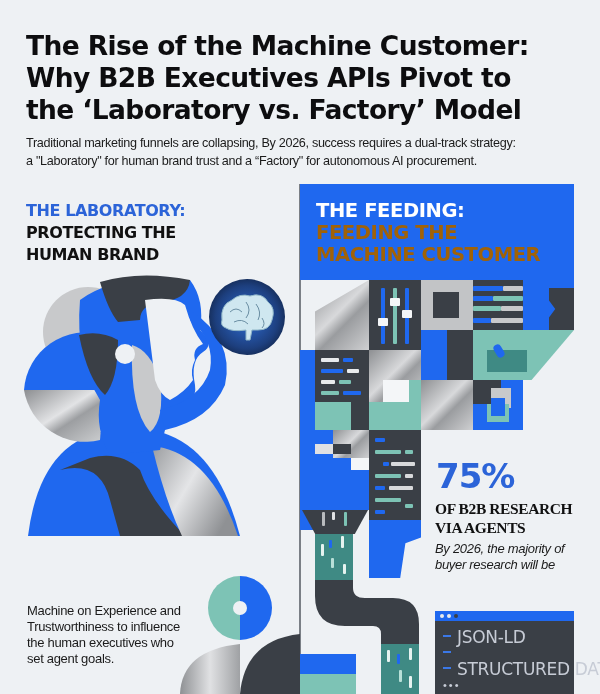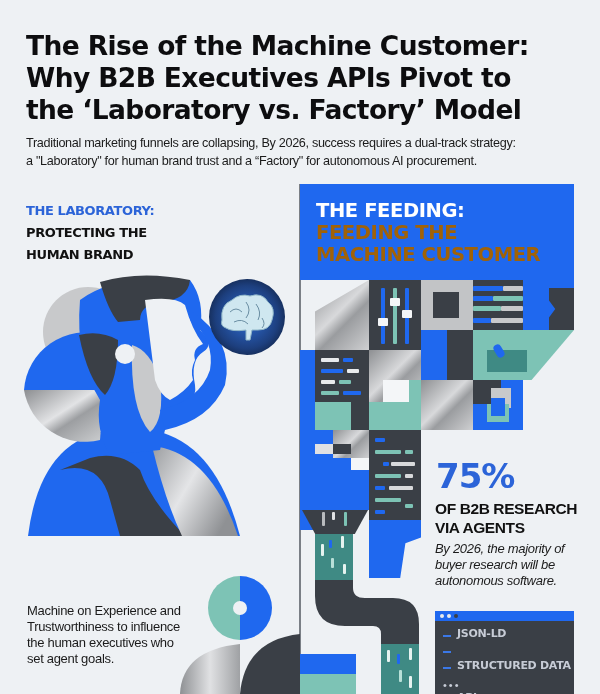--- a/index.html
+++ b/index.html
@@ -4,50 +4,50 @@
 <style>
   * { box-sizing: border-box; margin: 0; padding: 0; }
   html, body { width: 600px; height: 694px; overflow: hidden; }
   body { background: #eef1f4; font-family: "Liberation Sans", sans-serif; position: relative; color: #111; }
   .abs { position: absolute; }
   .title { left: 26px; top: 30px; width: 560px; font-family: "DejaVu Sans", sans-serif; font-weight: bold; font-size: 26.5px; line-height: 32px; letter-spacing: -0.6px; color: #0d0d0f; }
   .title span { display: block; white-space: nowrap; }
   .subtitle { left: 26px; top: 134px; width: 570px; font-family: "Liberation Sans", sans-serif; font-size: 13.6px; line-height: 18px; color: #1b1b1b; letter-spacing: -0.35px; transform: scaleX(0.93); transform-origin: left top; width: 620px; }
   .subtitle span { display: block; white-space: nowrap; }
 
-  .lab-head { left: 26px; top: 200px; font-family: "DejaVu Sans", sans-serif; font-weight: bold; font-size: 13px; line-height: 22px; letter-spacing: -0.4px; }
+  .lab-head { left: 26px; top: 200px; font-family: "DejaVu Sans", sans-serif; font-weight: bold; font-size: 16px; line-height: 22px; letter-spacing: -0.4px; }
   .lab-head .l1 { color: #2c64d8; display:block; }
   .lab-head .l2, .lab-head .l3 { color: #111; display:block; }
 
   .divider { left: 299px; top: 184px; width: 1.5px; height: 510px; background: #7a7f86; }
 
   .fac-panel { left: 300px; top: 184px; width: 274px; height: 96px; background: #1f68ef; }
   .fac-head { left: 316px; top: 200px; font-family: "DejaVu Sans", sans-serif; font-weight: bold; font-size: 19.5px; line-height: 22px; letter-spacing: -0.4px; }
   .fac-head .l1 { color: #ffffff; display:block; }
   .fac-head .l2, .fac-head .l3 { color: #a16207; display:block; }
 
   .tile { position: absolute; }
   .blue { background: #1f68ef; }
   .dark { background: #3a3f46; }
   .teal { background: #7dc3b5; }
   .tealdk { background: #3f8a84; }
   .steel { background: linear-gradient(135deg, #8d8f92 0%, #d8d9db 45%, #9a9c9f 60%, #cfd0d2 100%); }
   .white { background: #f4f6f8; }
   .bar { position:absolute; height:4px; border-radius:1px; }
 
   .stat-pct { left: 436px; top: 456px; font-family: "DejaVu Sans", sans-serif; font-weight: bold; font-size: 34px; color: #2c64d8; letter-spacing: -1px; }
-  .stat-label { left: 435px; top: 499px; font-family: Liberation Sans, sans-serif; font-weight: bold; font-size: 15.5px; line-height: 19px; color: #111; letter-spacing: -0.4px; }
+  .stat-label { left: 435px; top: 499px; font-family: Liberation Serif, serif; font-weight: bold; font-size: 15.5px; line-height: 19px; color: #111; letter-spacing: -0.4px; }
   .stat-label span { display:block; white-space: nowrap; }
   .stat-desc { left: 435px; top: 541px; font-size: 13px; line-height: 16px; color: #1b1b1b; letter-spacing: -0.3px; }
   .stat-desc span { display:block; white-space: nowrap; font-style: italic; }
 
   .term { left: 435px; top: 611px; width: 139px; height: 83px; background: #3a3f46; }
   .term-bar { left: 0; top: 0; width: 139px; height: 10px; background: #1f68ef; }
   .dot { position:absolute; top:3px; width:4px; height:4px; border-radius:50%; }
-  .term-line { position:absolute; left: 22px; font-family: "DejaVu Sans", sans-serif; font-weight:bold; font-size: 11px; color: #c7ccd6; letter-spacing: -0.3px; white-space: nowrap; }
+  .term-line { position:absolute; left: 22px; font-family: "DejaVu Sans", sans-serif; font-weight:normal; font-size: 17px; color: #c7ccd6; letter-spacing: -0.3px; white-space: nowrap; }
   .term-dash { position:absolute; left: 8px; width: 8px; height: 2px; background: #3b78e8; }
   .term-more { position:absolute; left: 8px; top: 68px; font-size: 11px; color:#c7ccd6; letter-spacing: 2px; }
 
   .hc-head { left: 26px; top: 559px; font-family: "DejaVu Sans", sans-serif; font-weight: bold; font-size: 15.5px; line-height: 19px; color: #111; letter-spacing: -0.4px; }
   .hc-head span { display:block; white-space: nowrap; }
   .hc-desc { left: 27px; top: 603px; font-size: 13px; line-height: 16px; color: #1b1b1b; letter-spacing: -0.3px; }
   .hc-desc span { display:block; white-space: nowrap; }
 </style>
 </head>
 <body>
@@ -259,21 +259,20 @@
 </div>
 
 <div class="abs stat-pct">75%</div>
 <div class="abs stat-label">
   <span>OF B2B RESEARCH</span>
   <span>VIA AGENTS</span>
 </div>
 <p class="abs stat-desc">
   <span>By 2026, the majority of</span>
   <span>buyer research will be</span>
-  <span>autonomous software.</span>
 </p>
 
 <div class="abs term">
   <div class="abs term-bar">
     <span class="dot" style="left:5px;background:#e8eaec;"></span>
     <span class="dot" style="left:12px;background:#e8eaec;"></span>
     <span class="dot" style="left:19px;background:#3a3f46;"></span>
   </div>
   <span class="term-dash" style="top:24px;"></span>
   <span class="term-line" style="top:16px;">JSON-LD</span>

